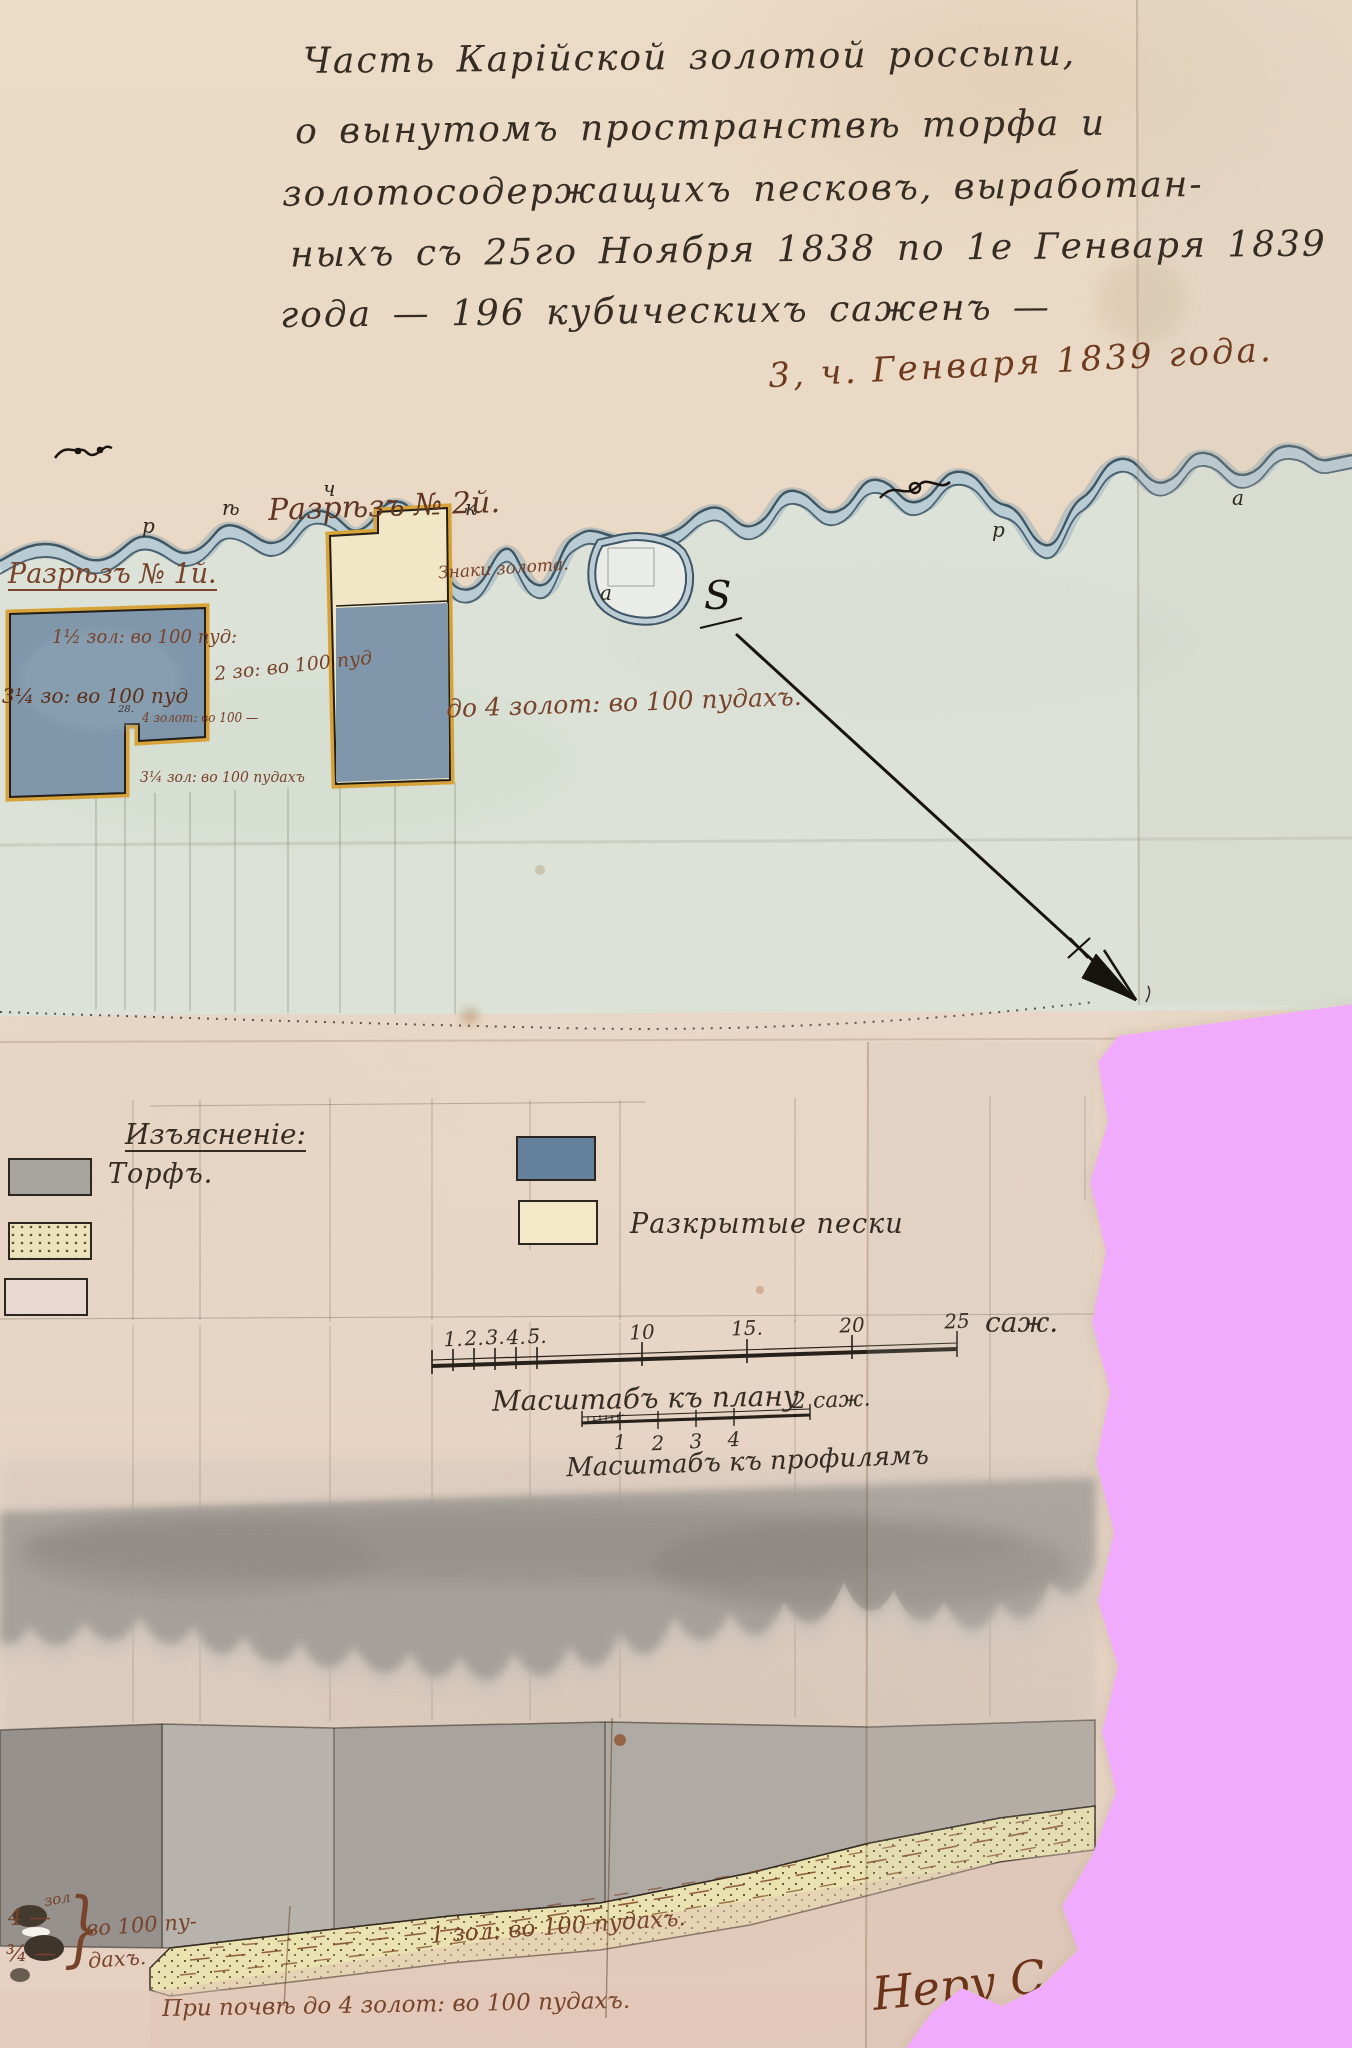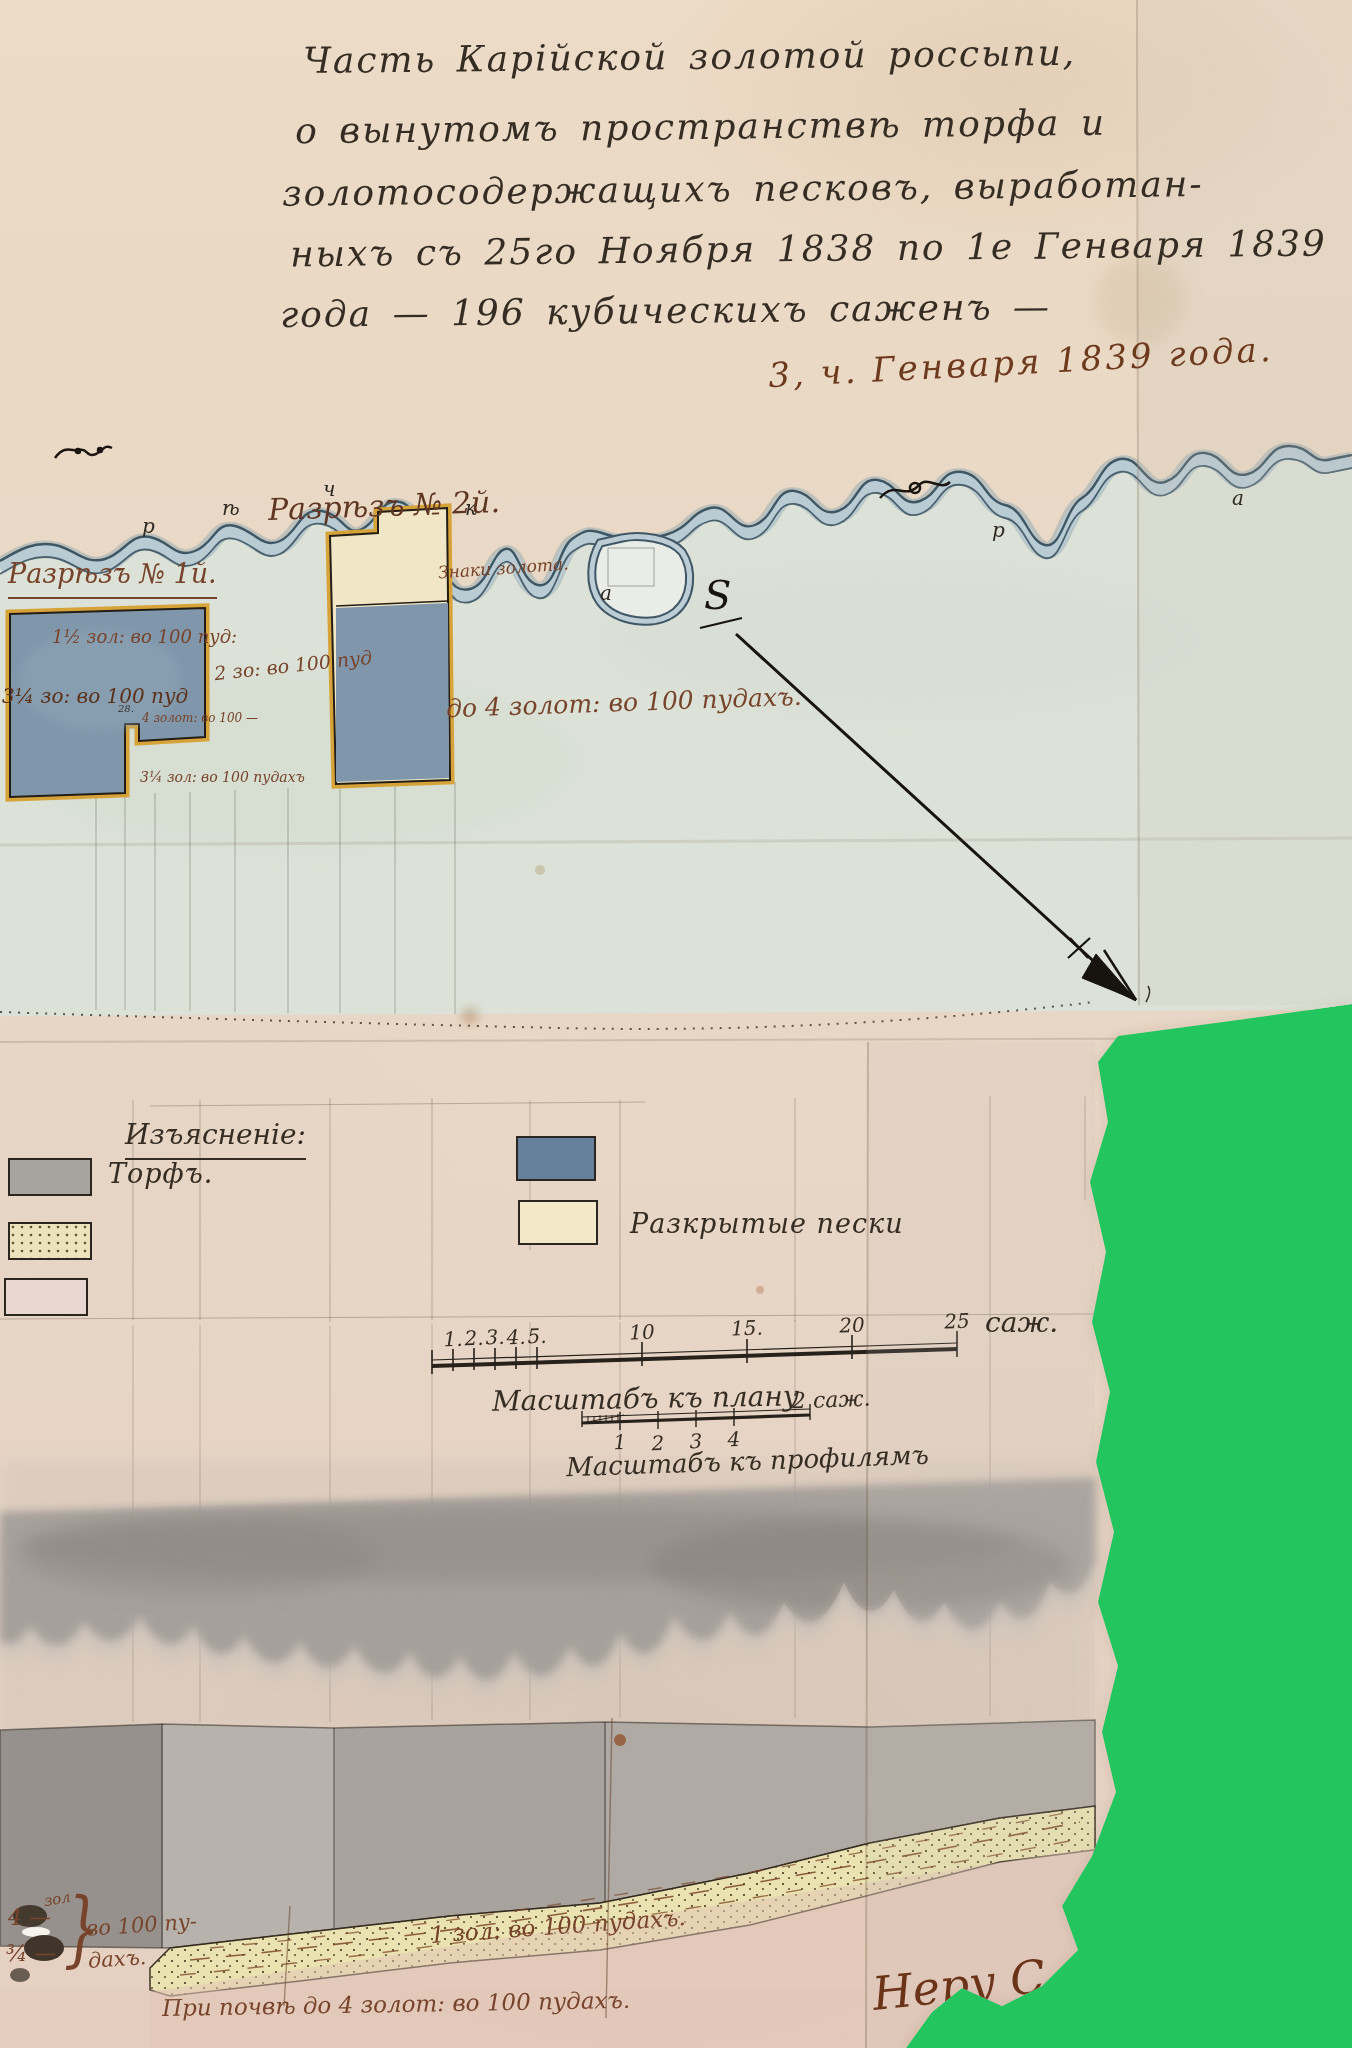--- a/index.html
+++ b/index.html
@@ -1,16 +1,16 @@
 <!DOCTYPE html>
 <html><head>
 <meta charset="utf-8">
 <style>
   html,body{margin:0;padding:0;}
-  #stage{position:relative;width:1352px;height:2048px;background:#22c55e;overflow:hidden;}
+  #stage{position:relative;width:1352px;height:2048px;background:#f0abfc;overflow:hidden;}
   .paper{position:absolute;inset:0;
     clip-path:polygon(0px 0px,1352px 0px,1352px 1004px,1238px 1020px,1118px 1036px,1098px 1062px,
       1108px 1122px,1090px 1182px,1106px 1252px,1092px 1322px,1110px 1392px,1096px 1462px,
       1114px 1532px,1098px 1602px,1118px 1666px,1102px 1732px,1116px 1792px,1092px 1856px,
       1062px 1906px,1078px 1950px,1042px 1986px,1002px 2006px,962px 1988px,932px 2012px,
       906px 2048px,0px 2048px);
     background:
       radial-gradient(600px 300px at 75% 4%, rgba(200,165,130,.20), transparent 60%),
       radial-gradient(520px 420px at 12% 54%, rgba(225,205,185,.14), transparent 60%),
       radial-gradient(760px 520px at 48% 86%, rgba(195,165,140,.12), transparent 60%),
@@ -25,21 +25,21 @@
   .letter{font-size:20px;color:#2f2a22;}
   .swatch{position:absolute;width:84px;height:38px;border:2px solid #2c2620;box-sizing:border-box;}
   .swR{width:80px;height:45px;}
   .sw-torf{background:#a7a39f;}
   .sw-granite{background:#e9d7d1;}
   .sw-worked-space{background:#64809b;}
   .sw-opened-sands{background:#f3e8c7;}
   .sw-gold-sands{background-color:#ece3bc;
     background-image:radial-gradient(circle at 3px 3px,#5f5234 1px,transparent 1.7px);
     background-size:9px 8px;}
-  .u{border-bottom:2px solid #352d23;padding-bottom:9px;}
+  .u{border-bottom:2px solid #352d23;padding-bottom:1px;}
 </style>
 </head>
 <body>
 
 <div id="stage">
 <div class="paper">
 
 <svg width="1352" height="2048" viewBox="0 0 1352 2048">
   <defs>
     <path id="riverPath" d="M0,568 C20,556 35,548 55,552 S85,572 105,566 S130,540 150,544 S175,566 195,558 S215,528 235,533 S262,556 280,548 S300,514 322,518 S345,544 362,536 S380,505 400,509 S425,560 438,572 S452,600 470,596 S492,560 505,556 S520,588 538,592 S558,556 572,546 S590,536 605,541 S640,549 665,542 S690,520 710,515 S735,540 755,532 S775,495 795,498 S818,525 838,518 S858,484 878,487 S900,515 920,508 S940,476 962,479 S985,508 1005,512 S1028,548 1045,552 S1065,515 1082,505 S1100,470 1120,466 S1145,495 1165,489 S1185,458 1205,460 S1228,487 1248,481 S1268,452 1290,453 S1312,472 1332,466 L1352,462"></path>

